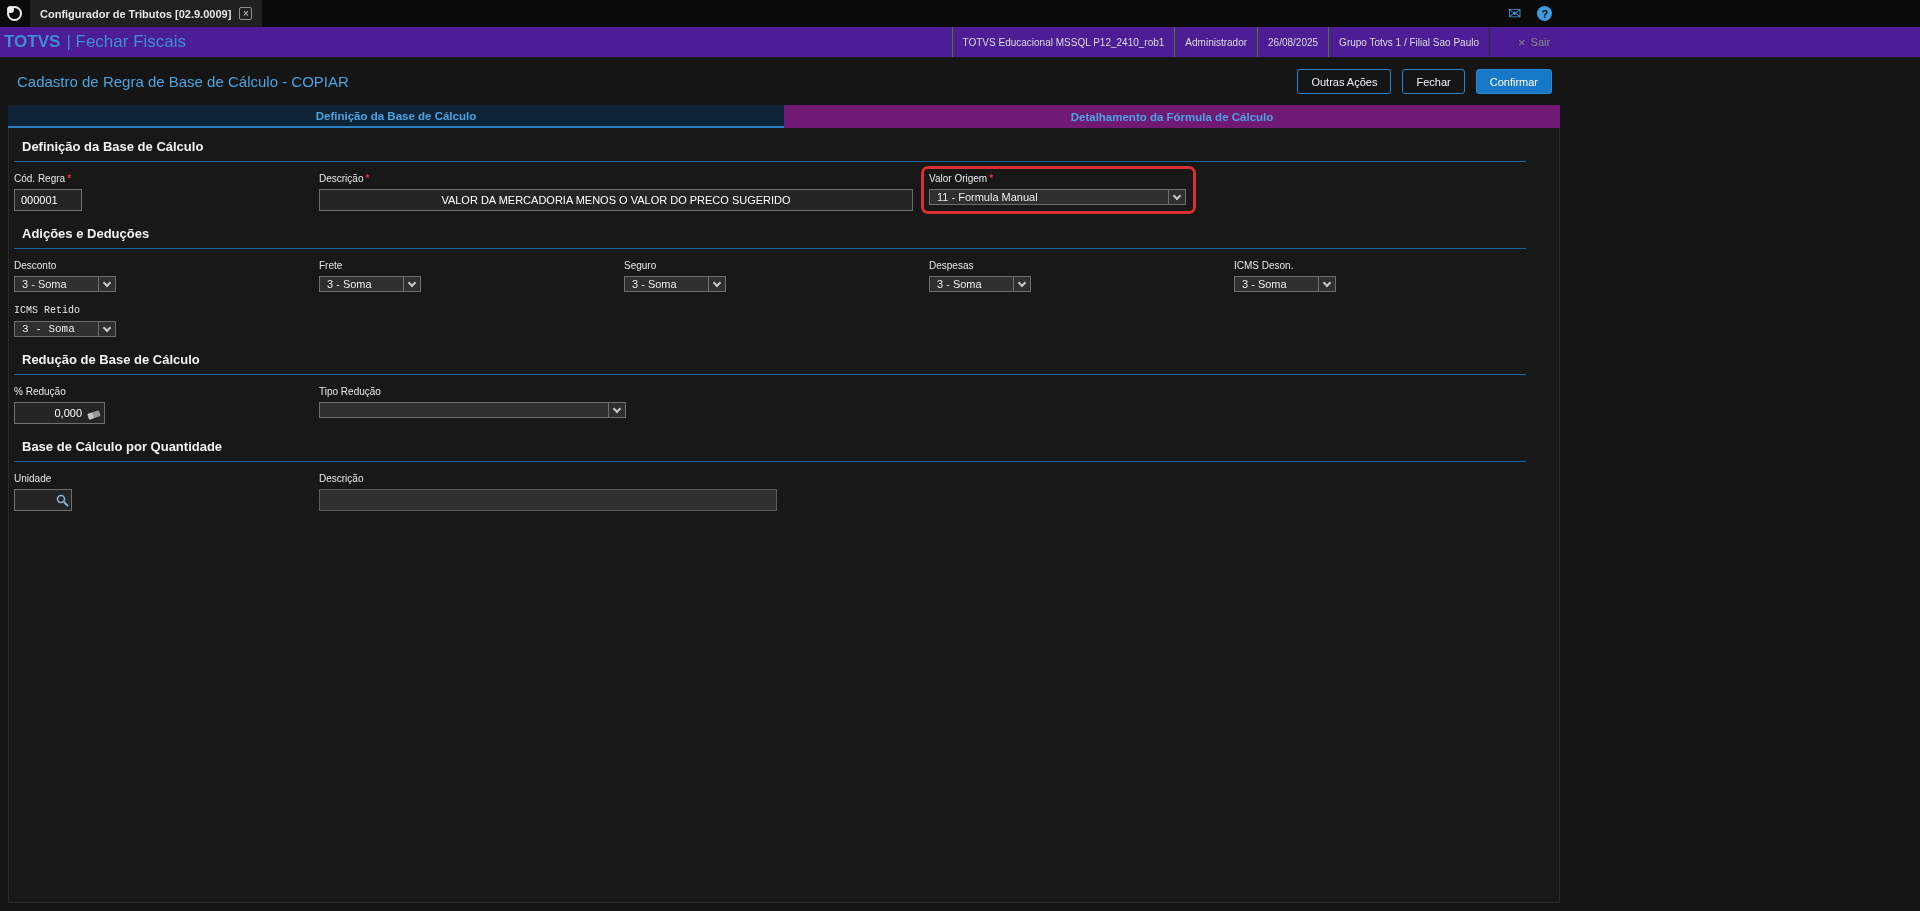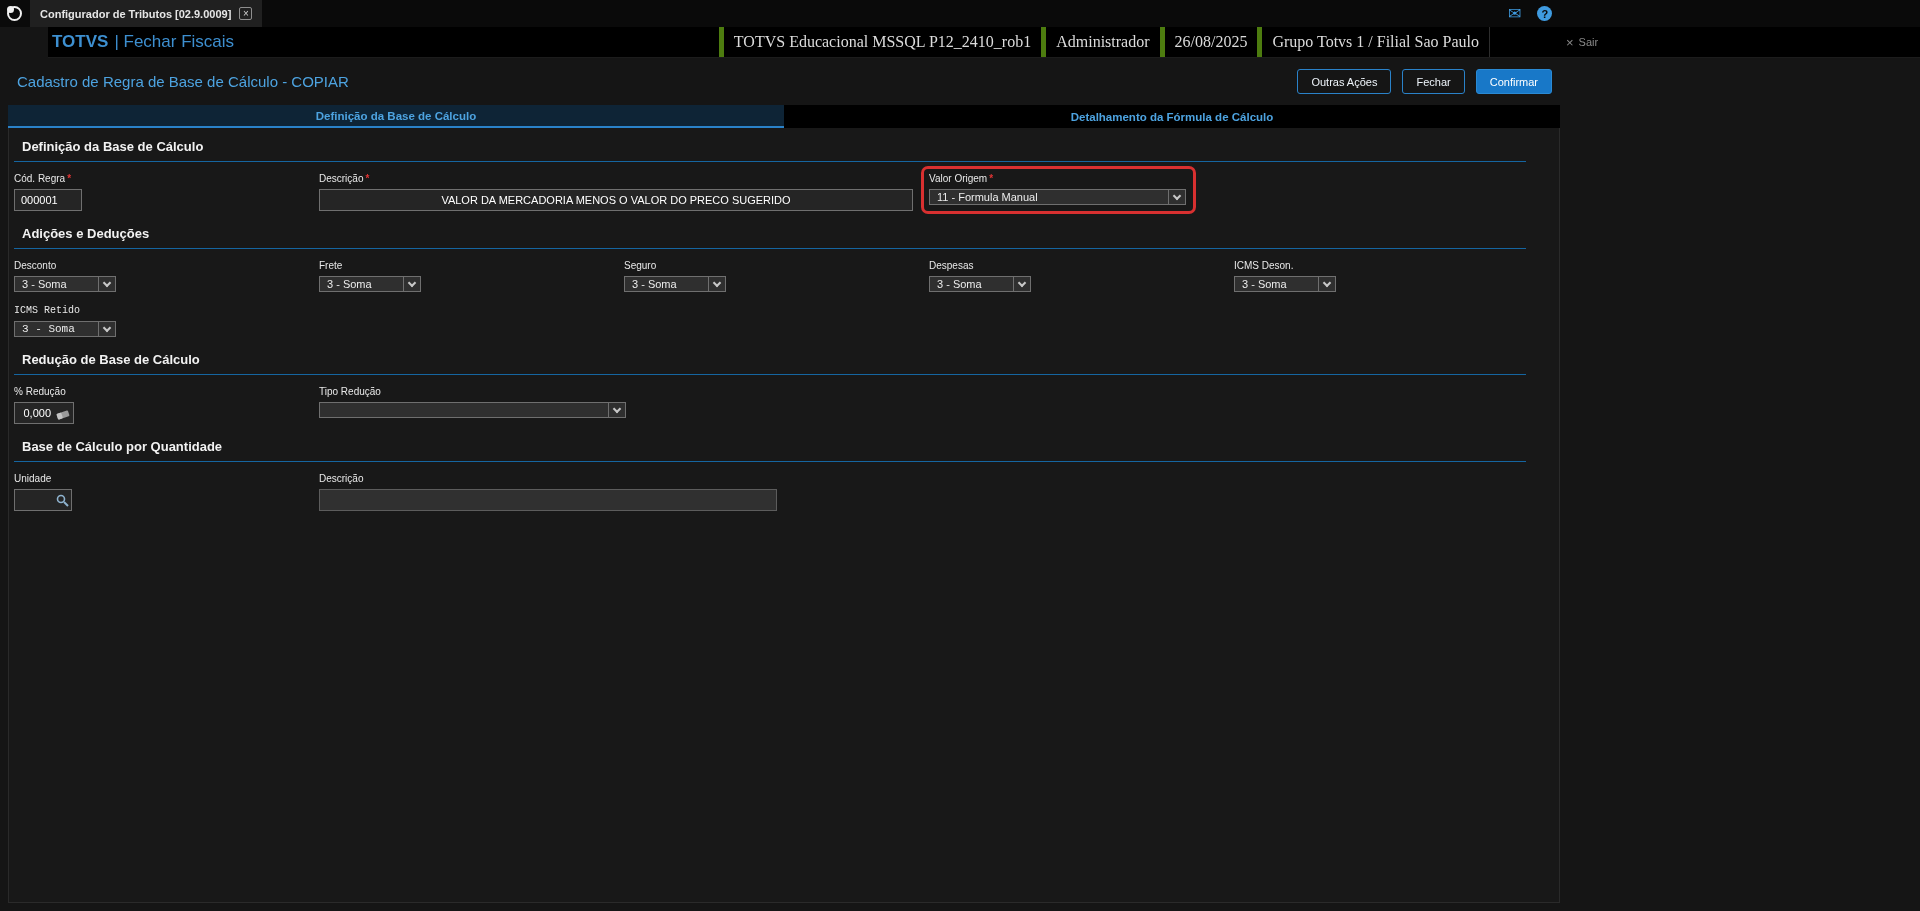--- a/index.html
+++ b/index.html
@@ -18,61 +18,61 @@
   .logo-circle { width:15px; height:15px; border:2px solid #f0f0f0; border-radius:50%; position:relative; }
   .logo-circle::after { content:""; position:absolute; width:7px; height:7px; border-radius:50%; background:#f0f0f0; top:-2px; left:-2px; }
   .win-tab { height:27px; background:#202020; display:flex; align-items:center; gap:8px; padding:0 10px; margin-left:2px; cursor:pointer; }
   .win-tab-title { font-size:11px; font-weight:bold; color:#e6e6e6; white-space:nowrap; }
   .tab-close { width:13px; height:13px; border:1px solid #8f8f8f; border-radius:2px; color:#d0d0d0; font-size:10px; line-height:11px; text-align:center; cursor:pointer; }
   .topbar-icons { position:absolute; left:1508px; top:0; height:27px; display:flex; align-items:center; gap:16px; }
   .mail-icon { color:#3f9be0; font-size:16px; cursor:pointer; }
   .help-icon { width:15px; height:15px; border-radius:50%; background:#3f9be0; color:#0a0a0a; font-size:11px; font-weight:bold; display:flex; align-items:center; justify-content:center; cursor:pointer; }
 
   
-  .appbar { height:31px; background:#000000; position:relative; display:flex; align-items:center; border-bottom:1px solid #1c1c1c;margin-left:48px; }
+  .appbar { height:31px; background:#4c1d95; position:relative; display:flex; align-items:center; border-bottom:1px solid #1c1c1c; }
   .brand { margin-left:4px; font-size:17px; color:#3d8fd0; display:flex; gap:6px; align-items:baseline; white-space:nowrap; }
   .brand-name { font-weight:bold; }
   .session { position:absolute; right:430px; top:0; height:100%; display:flex; }
-  .session-cell { display:flex; align-items:center; padding:0 10px; font-size:16px; color:#dcdcdc; border-left:5px solid #4d7c0f; white-space:nowrap;font-family:Liberation Serif, serif; }
+  .session-cell { display:flex; align-items:center; padding:0 10px; font-size:10px; color:#dcdcdc; border-left:1px solid #4d7c0f; white-space:nowrap; }
   .session-cell:last-child { border-right:1px solid #2d2d2d; }
   .exit { position:absolute; left:1518px; top:0; height:100%; display:flex; align-items:center; gap:5px; color:#8a8a8a; font-size:11px; cursor:pointer; }
   .exit-x { font-size:13px; }
 
   
   .page-header { height:47px; position:relative; display:flex; align-items:center; background:#151515; }
   .page-title { margin-left:17px; font-size:15px; color:#4da3e0; white-space:nowrap; }
   .actions { position:absolute; right:368px; display:flex; gap:11px; }
   .btn { height:25px; padding:0 13px; font-size:11px; border-radius:3px; font-family:inherit; cursor:pointer; white-space:nowrap; }
   .btn.outline { background:transparent; border:1px solid #2a82c9; color:#eef4fa; }
   .btn.primary { background:#1878c8; border:1px solid #2a8ad4; color:#ffffff; }
 
   
   .tabs { margin-left:8px; width:1552px; height:23px; display:flex; }
-  .tab { flex:1; display:flex; align-items:center; justify-content:center; font-size:11.5px; font-weight:bold; color:#4da3e0; background:#000000; cursor:pointer; }
+  .tab { flex:1; display:flex; align-items:center; justify-content:center; font-size:11.5px; font-weight:bold; color:#4da3e0; background:#701a75; cursor:pointer; }
   .tab.active { background:#0e2436; border-bottom:2px solid #2a82c9; }
 
   
   .panel { margin-left:8px; width:1552px; height:775px; background:#181818; border:1px solid #2a2a2a; border-top:none; padding:2px 33px 0 5px; }
   .section-title { font-size:13px; font-weight:bold; color:#f2f2f2; padding:15px 0 7px 8px; border-bottom:1px solid #1565a0; white-space:nowrap; }
   .section:first-of-type .section-title { padding-top:9px; }
   .row { display:grid; grid-template-columns:repeat(5,305px); margin-top:11px; }
   .row + .row { margin-top:13px;font-family:Liberation Mono, monospace; }
   .field label { display:block; font-size:10px; color:#e8e8e8; margin-bottom:5px; white-space:nowrap; }
   .req { color:#e03434; margin-left:2px; font-weight:bold; }
 
   .input { background:#252525; border:1px solid #6f6f6f; color:#fff; font-size:11px; font-family:inherit; height:22px; padding:0 6px; outline:none; display:block; }
   .input.num { text-align:right; padding-right:22px; }
   .input.dis { background:#303030; border-color:#5c5c5c; }
 
   .select { display:flex; align-items:stretch; background:#2f2f2f; border:1px solid #6f6f6f; height:16px; cursor:pointer; }
   .select-text { flex:1; display:flex; align-items:center; padding:0 7px; font-size:11px; color:#ececec; overflow:hidden; white-space:nowrap; }
   .select-btn { width:17px; border-left:1px solid #6f6f6f; display:flex; align-items:center; justify-content:center; }
   .chev { width:6px; height:6px; border-right:2px solid #c8c8c8; border-bottom:2px solid #c8c8c8; transform:rotate(45deg); margin-top:-3px; }
 
-  .w58 { width:58px; } .w68 { width:68px; } .w77 { width:60px; } .w102 { width:102px; }
+  .w58 { width:58px; } .w68 { width:68px; } .w77 { width:91px; } .w102 { width:102px; }
   .w257 { width:257px; } .w307 { width:307px; } .w458 { width:458px; } .w594 { width:594px;text-align:center; }
 
   .vo-wrap { position:relative; width:257px; }
   .red-annotation { position:absolute; left:-8px; right:-10px; top:-7px; bottom:-9px; border:3px solid #d83030; border-radius:7px; pointer-events:none; }
 
   .icon-input { position:relative; }
   .field-icon { position:absolute; }
   .perc .field-icon { right:4px; top:5px; }
   .uni .field-icon { right:3px; top:4px; cursor:pointer; }
   .span2 { grid-column:span 2; }

